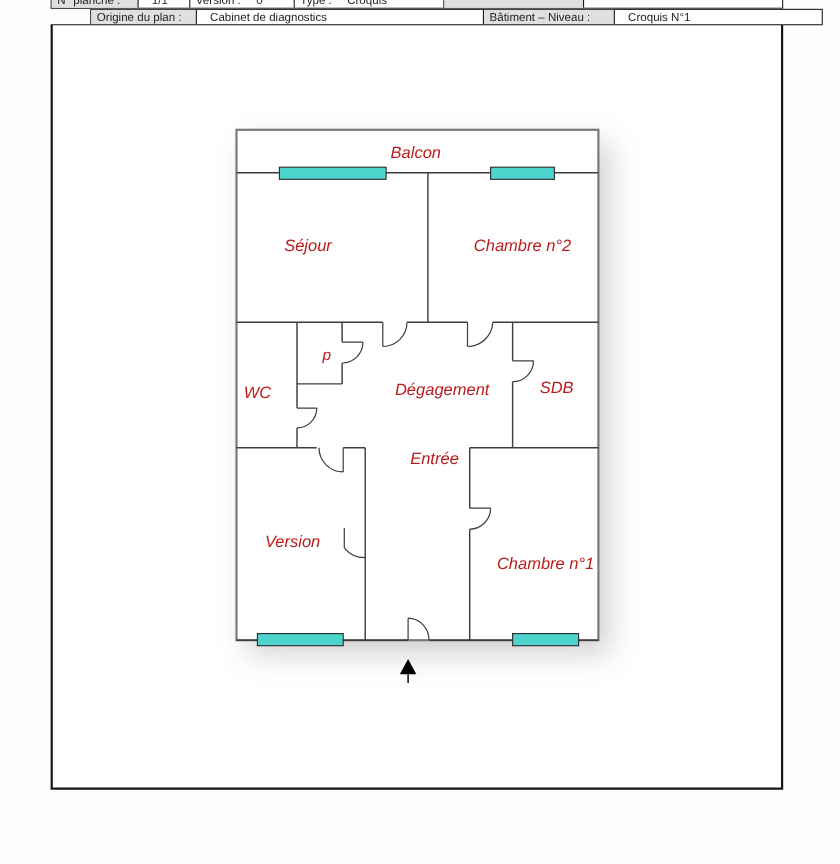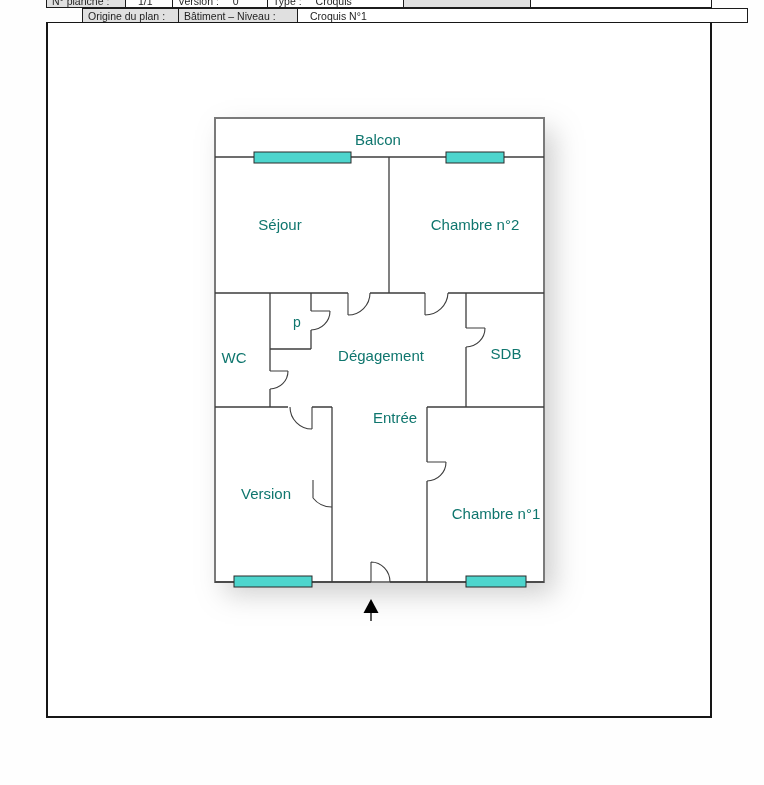--- a/index.html
+++ b/index.html
@@ -22,21 +22,21 @@
   
   .frame { position:absolute; left:46px; top:22px; width:666px; height:696px;
            border:2px solid #161616; border-top-width:1px; background:#fff; }
 
   
   .plan { position:absolute; left:200px; top:95px; width:370px; height:545px; }
   .plan-shadow { position:absolute; left:15px; top:23px; width:329px; height:464px;
                  background:#fff; box-shadow:10px 12px 26px rgba(125,125,125,0.38); }
   .plan svg { position:absolute; left:0; top:0; }
   .lbl { position:absolute; transform:translate(-50%,-50%); font-size:15px;
-         color:#0f766e; white-space:nowrap; }
+         color:#b91c1c; white-space:nowrap;font-style:italic; }
   .lbl-small { font-size:14px; }
 </style>
 </head>
 <body>
 
 <div class="hdr-row" id="hdr-row1">
   <div class="hcell gray" style="width:79px">
     <span>N° planche :</span>
   </div>
   <div class="hcell val-pad" style="width:47px">
@@ -50,20 +50,23 @@
     <span>Type :</span>
     <span class="pair-gap">Croquis</span>
   </div>
   <div class="hcell gray" style="width:127px"></div>
   <div class="hcell" style="flex:1"></div>
 </div>
 
 <div class="hdr-row" id="hdr-row2">
   <div class="hcell gray" style="width:96px">
     <span>Origine du plan :</span>
+  </div>
+  <div class="hcell val-pad" style="width:261px">
+    <span>Cabinet de diagnostics</span>
   </div>
   <div class="hcell gray" style="width:119px">
     <span>Bâtiment – Niveau :</span>
   </div>
   <div class="hcell val-pad" style="flex:1">
     <span>Croquis N°1</span>
   </div>
 </div>
 
 <div class="frame"></div>
@@ -113,18 +116,18 @@
       <path d="M171,504 L163.5,518 L178.5,518 Z" fill="#000"></path>
       <path d="M171,518 V526" stroke="#000" stroke-width="1.3"></path>
     </g>
   </svg>
 
   <div class="lbl" style="left:178px; top:44px">Balcon</div>
   <div class="lbl" style="left:80px;  top:129px">Séjour</div>
   <div class="lbl" style="left:275px; top:129px">Chambre n°2</div>
   <div class="lbl" style="left:34px;  top:262px">WC</div>
   <div class="lbl lbl-small" style="left:97px; top:227px">p</div>
-  <div class="lbl" style="left:181px; top:260px">Dégagement</div>
+  <div class="lbl" style="left:202px; top:260px">Dégagement</div>
   <div class="lbl" style="left:306px; top:258px">SDB</div>
   <div class="lbl" style="left:195px; top:322px">Entrée</div>
   <div class="lbl" style="left:66px;  top:398px">Version</div>
   <div class="lbl" style="left:296px; top:418px">Chambre n°1</div>
 </div>
 
 </body></html>

